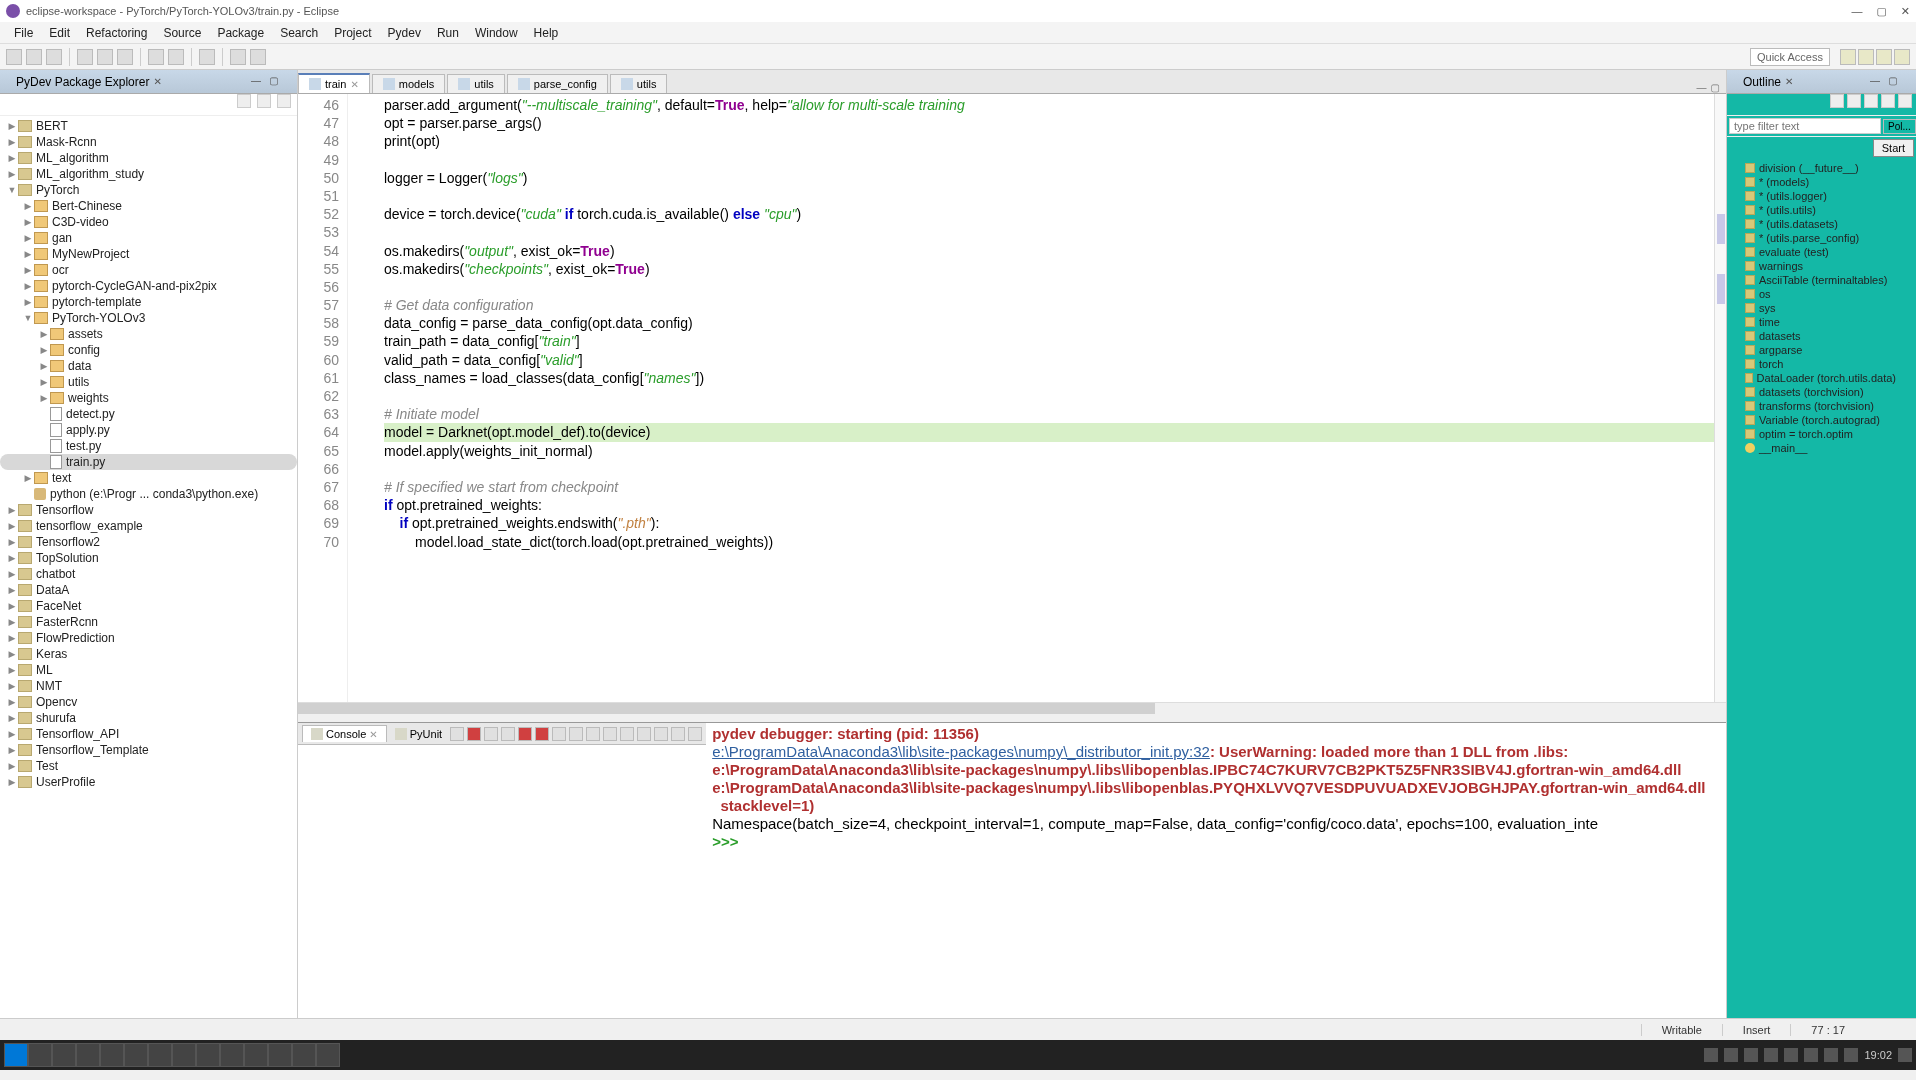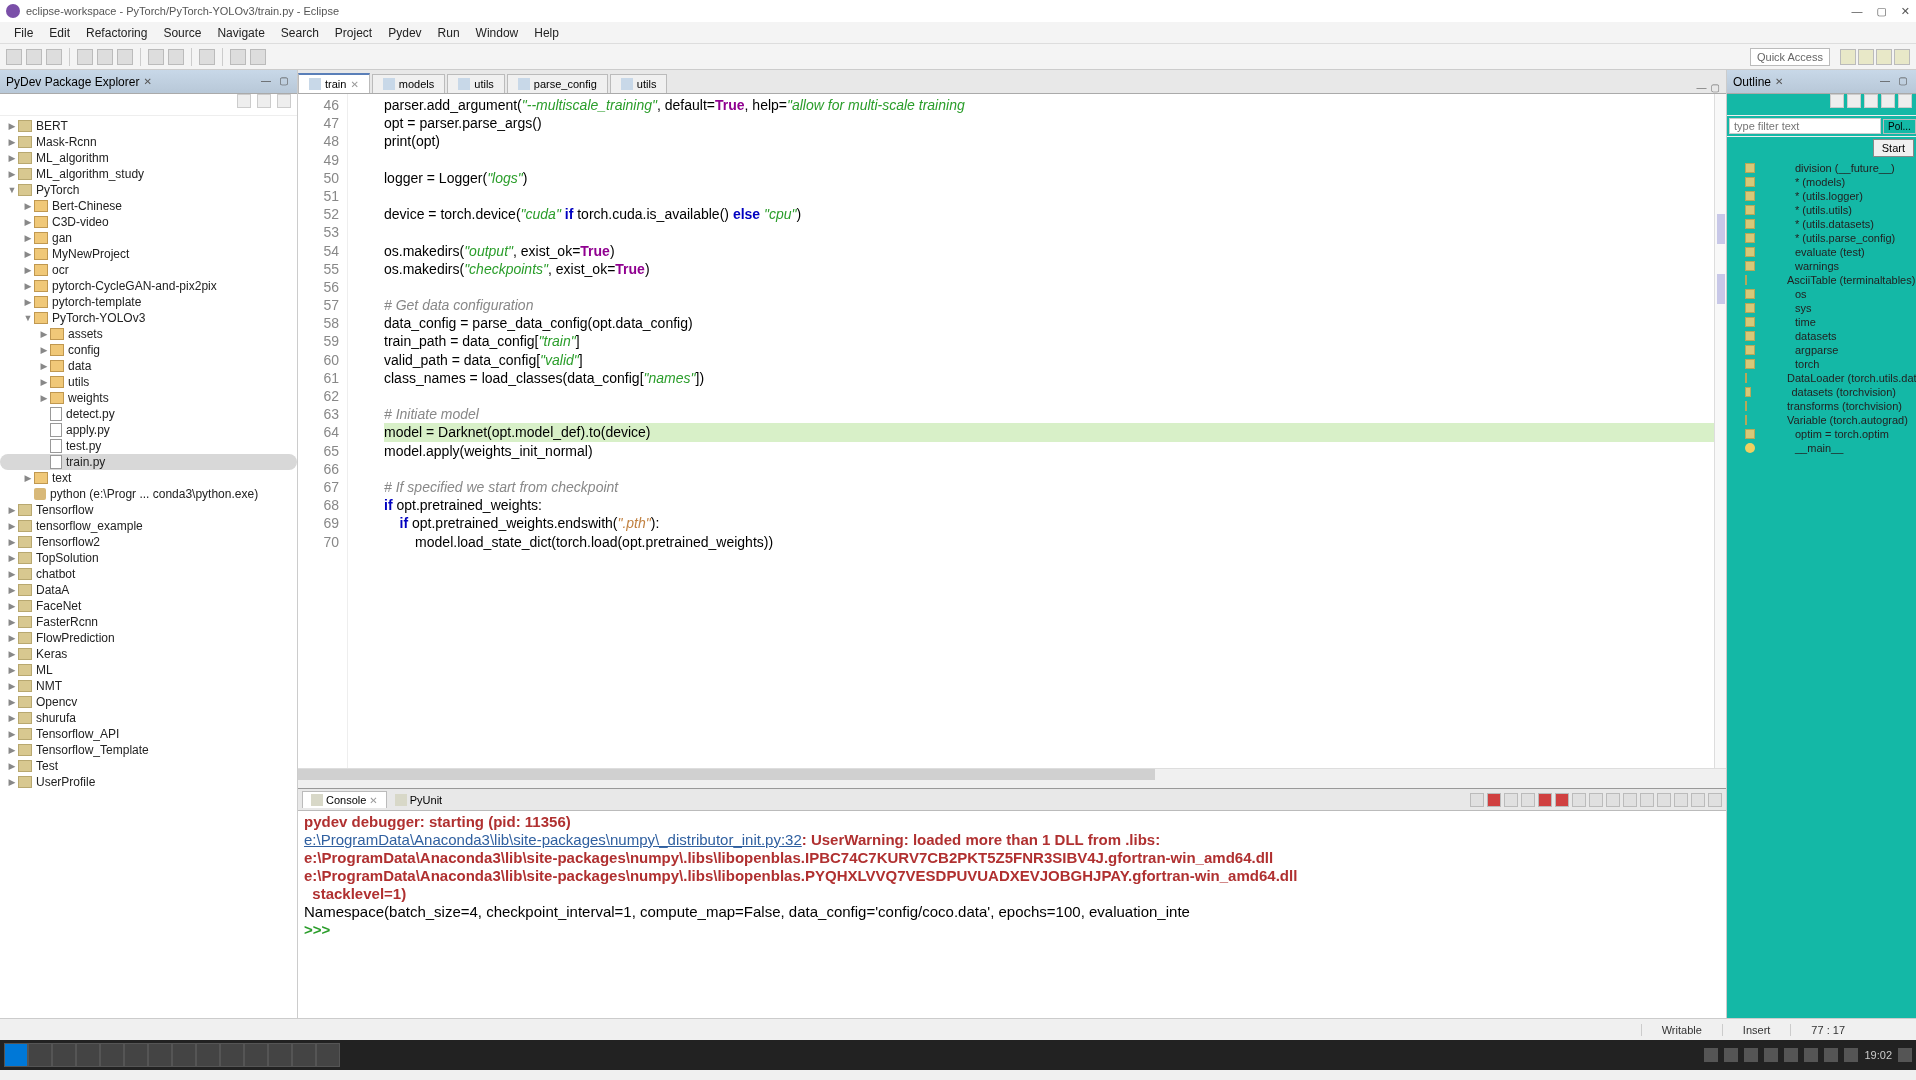--- a/index.html
+++ b/index.html
@@ -20,21 +20,21 @@
 .toolbar .tb-sep { width: 1px; height: 18px; background: #ccc; margin: 0 3px; }
 .quick-access { margin-left: auto; border: 1px solid #bbb; padding: 2px 6px; background: #fff; font-size: 11px; color: #666; }
 .persp-icons { display: flex; gap: 2px; margin-left: 6px; }
 .persp-icons .tb-icon { background: #e8e8c8; }
 
 
 .main { display: flex; height: 948px; }
 
 
 .explorer { width: 298px; background: #fff; border-right: 1px solid #ccc; display: flex; flex-direction: column; }
-.view-header { height: 24px; display: flex; align-items: center; padding: 0 6px; background: linear-gradient(#c8d8e8, #b8c8d8); border-bottom: 1px solid #aaa; }
+.view-header { height: 24px; display: flex; align-items: center; padding: 0 16px; background: linear-gradient(#c8d8e8, #b8c8d8); border-bottom: 1px solid #aaa; }
 .view-header .vh-title { font-size: 12px; font-weight: 500; }
 .view-header .vh-close { margin-left: 4px; color: #555; cursor: pointer; font-size: 10px; }
 .view-header .vh-icons { margin-left: auto; display: flex; gap: 4px; }
 .view-header .vh-icons span { width: 14px; height: 14px; display: inline-block; color: #555; font-size: 10px; text-align: center; }
 .explorer-toolbar { height: 22px; display: flex; justify-content: flex-end; padding: 0 6px; gap: 6px; border-bottom: 1px solid #eee; }
 .explorer-toolbar span { width: 14px; height: 14px; background: #eee; border: 1px solid #ccc; }
 .tree { flex: 1; overflow-y: auto; padding: 2px 0; }
 .tree-item { display: flex; align-items: center; padding: 1px 4px; cursor: default; font-size: 12px; color: #222; white-space: nowrap; }
 .tree-item.selected { background: #d8d8d8; border-radius: 8px; }
 .tree-item .expander { width: 12px; text-align: center; color: #888; font-size: 9px; }
@@ -70,26 +70,26 @@
 
 
 .outline { width: 190px; background: #14b8a6; border-left: 1px solid #ccc; display: flex; flex-direction: column; }
 .outline-toolbar { height: 22px; display: flex; justify-content: flex-end; padding: 0 4px; gap: 3px; border-bottom: 1px solid #eee; }
 .outline-toolbar span { width: 14px; height: 14px; background: #eee; border: 1px solid #ccc; }
 .filter-row { display: flex; align-items: center; padding: 2px; border-bottom: 1px solid #eee; }
 .filter-input { flex: 1; border: 1px solid #ccc; padding: 1px 4px; font-size: 11px; color: #999; }
 .pol-box { border: 1px solid #bbb; padding: 1px 4px; font-size: 10px; margin-left: 2px; }
 .start-btn { border: 1px solid #888; padding: 2px 8px; font-size: 11px; background: #f0f0f0; margin: 2px; align-self: flex-end; }
 .outline-tree { flex: 1; overflow-y: auto; padding: 2px 0; }
-.outline-item { display: flex; align-items: center; padding: 1px 20px 1px 18px; font-size: 11px; color: #222; white-space: nowrap; gap: 36px; }
+.outline-item { display: flex; align-items: center; padding: 1px 20px 1px 18px; font-size: 11px; color: #222; white-space: nowrap; }
 .outline-item .imp-icon { width: 10px; height: 10px; background: #d8c878; border: 1px solid #b8a858; margin-right: 4px; }
 .outline-item .main-icon { width: 10px; height: 10px; background: #f0d060; border-radius: 50%; margin-right: 4px; }
 
 
-.console-area { height: 230px; display: flex; flex-direction: column; border-top: 1px solid #999; background: #fff; }
+.console-area { height: 296px; display: flex; border-top: 1px solid #999; background: #fff; }
 .console-tabs { height: 22px; display: flex; align-items: center; background: #e8e8e8; border-bottom: 1px solid #bbb; padding: 0 4px; }
 .console-tab { padding: 2px 8px; font-size: 11px; display: flex; align-items: center; gap: 3px; }
 .console-tab.active { background: #fff; border: 1px solid #bbb; border-bottom: none; }
 .console-tab .ct-icon { width: 12px; height: 12px; background: #d8d8c8; }
 .console-toolbar { margin-left: auto; display: flex; gap: 3px; }
 .console-toolbar span { width: 14px; height: 14px; background: #e0e0e0; border: 1px solid #bbb; }
 .console-toolbar .red { background: #d04040; }
 .console-header { padding: 1px 6px; font-size: 11px; color: #555; font-style: italic; }
 .console-output { flex: 1; font-family: Consolas, monospace; font-size: 15px; line-height: 18px; padding: 2px 6px; overflow: hidden; white-space: pre; }
 .console-output .red-bold { color: #b03030; font-weight: bold; }
@@ -119,21 +119,21 @@
     <span>▢</span>
     <span>✕</span>
   </div>
 </div>
 
 <div class="menubar" id="menubar">
     <span>File</span>
     <span>Edit</span>
     <span>Refactoring</span>
     <span>Source</span>
-    <span>Navigate</span>
+    <span>Package</span>
     <span>Search</span>
     <span>Project</span>
     <span>Pydev</span>
     <span>Run</span>
     <span>Window</span>
     <span>Help</span>
   </div>
 
 <div class="toolbar">
   <span class="tb-icon"></span>

